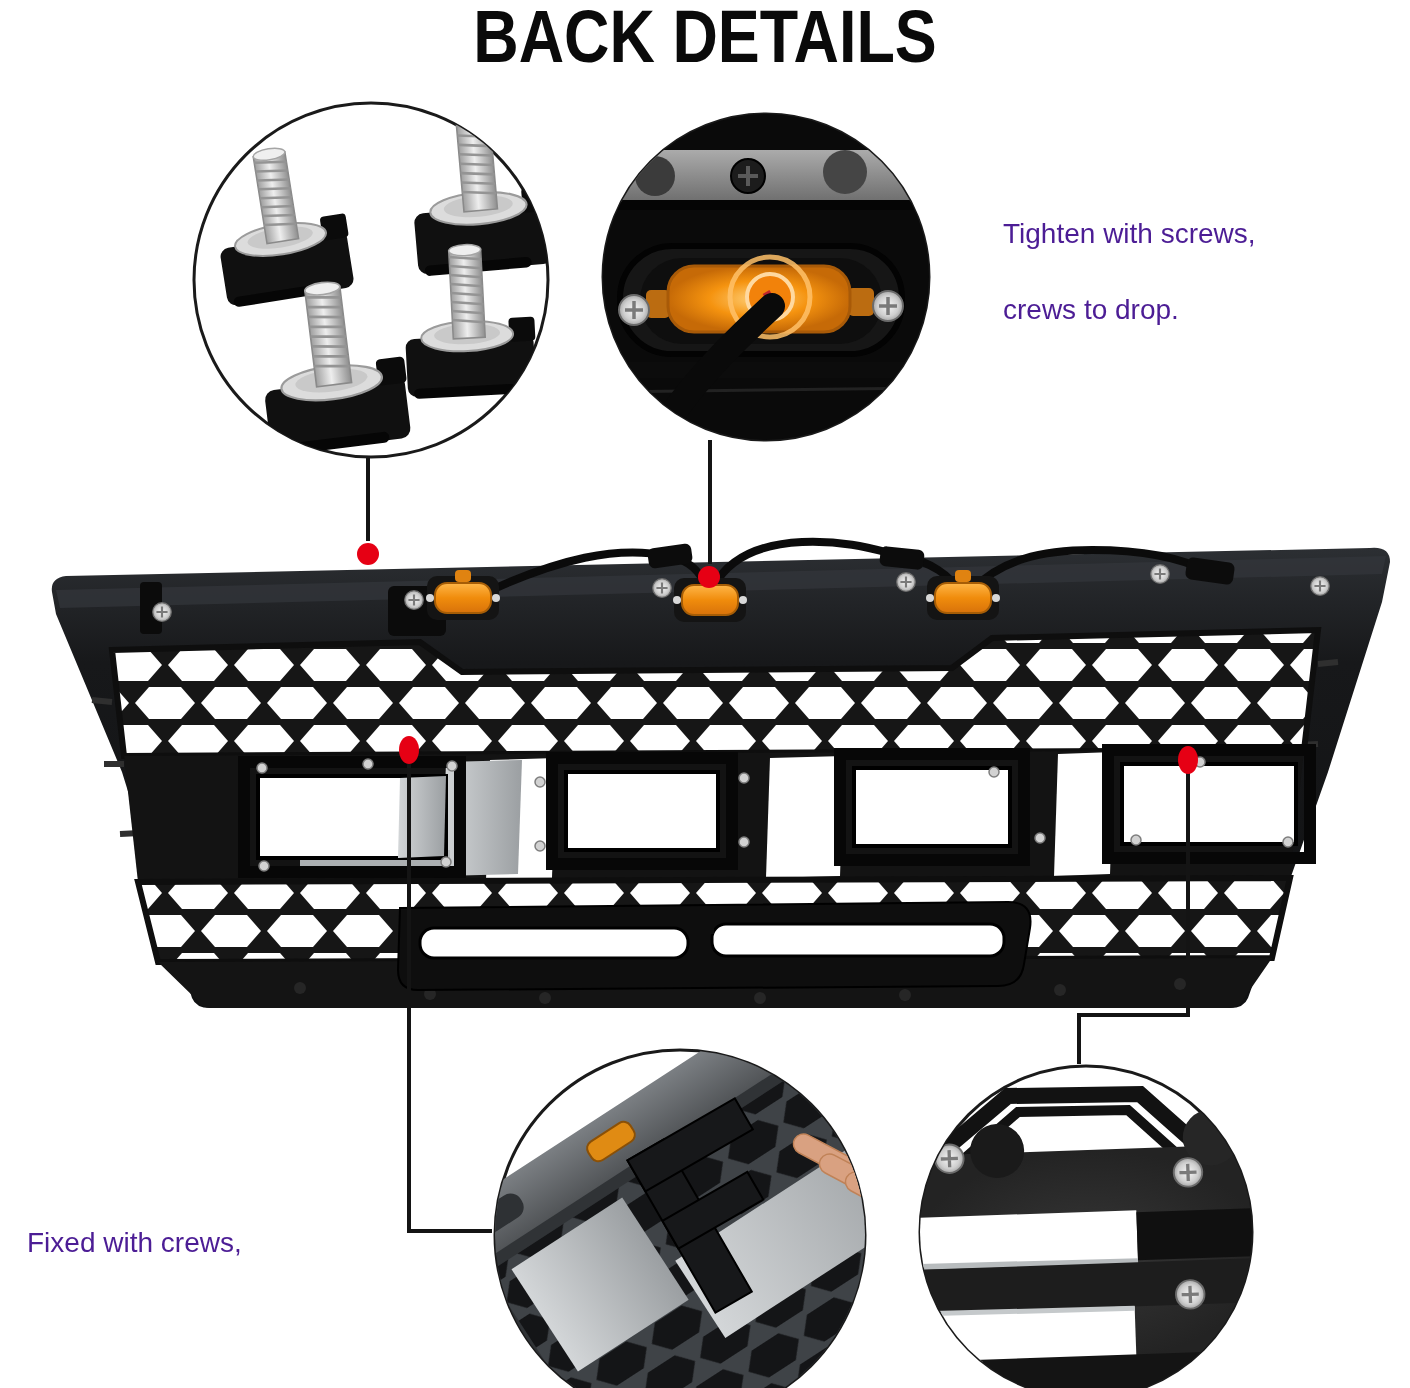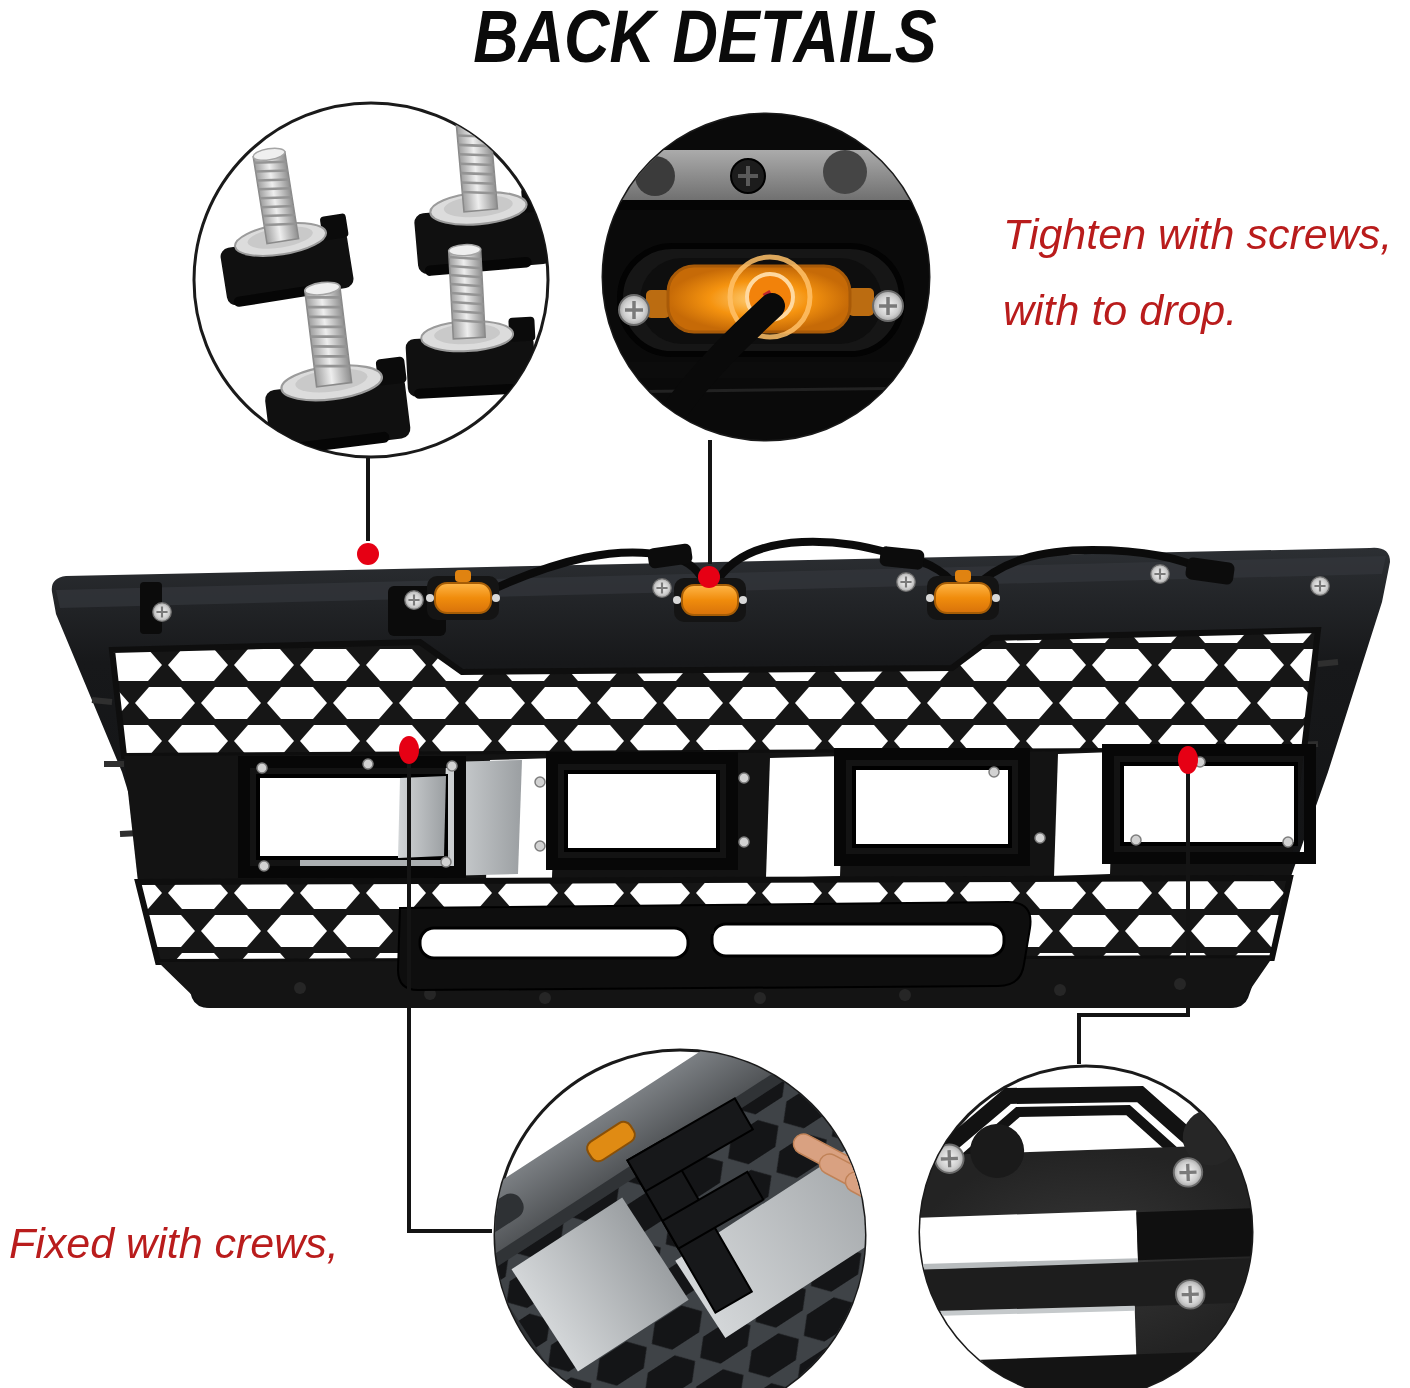--- a/index.html
+++ b/index.html
@@ -2,39 +2,38 @@
 <html><head>
 <meta charset="utf-8">
 <style>
   html,body{margin:0;padding:0;background:#ffffff;}
   .canvas{
     position:relative;
     width:1410px;height:1388px;
     background:#ffffff;
     overflow:hidden;
     font-family:"Liberation Sans","DejaVu Sans",sans-serif;
-    font-style:italic;
   }
   .canvas svg{position:absolute;left:0;top:0;}
   .title{
     position:absolute;left:0;right:0;top:-6px;margin:0;
     text-align:center;
     font-size:74px;font-weight:bold;color:#0a0a0a;
     letter-spacing:0px;
     transform:scaleX(0.85);
     transform-origin:50% 50%;
     white-space:nowrap;
   }
   .note{
     position:absolute;
-    font-size:43px;color:#b91c1c;line-height:76px;
+    font-size:28px;color:#4c1d95;line-height:76px;
     white-space:nowrap;
   }
   .note-tr{left:1003px;top:196px;}
-  .note-bl{left:9px;top:1204px;line-height:78px;}
+  .note-bl{left:27px;top:1204px;line-height:78px;}
 </style>
 </head>
 <body>
 
 <div class="canvas">
 
 <svg width="1410" height="1388" viewBox="0 0 1410 1388">
   <defs>
     <pattern id="hexLight" width="66" height="76" patternUnits="userSpaceOnUse">
       <path d="M3,19 L17,3 L49,3 L63,19 L49,35 L17,35 Z" fill="#ffffff"></path>
@@ -360,20 +359,20 @@
         <use href="#screwS" transform="translate(1188,1298) scale(0.95)"></use>
       </g>
     </g>
   </g>
 </svg>
 
 <h1 class="title">BACK DETAILS</h1>
 
 <div class="note note-tr">
   <div>Tighten with screws,</div>
-  <div>with to drop.</div>
+  <div>crews to drop.</div>
 </div>
 
 <div class="note note-bl">
   <div>Fixed with crews,</div>
 </div>
 
 </div>
 
 </body></html>

